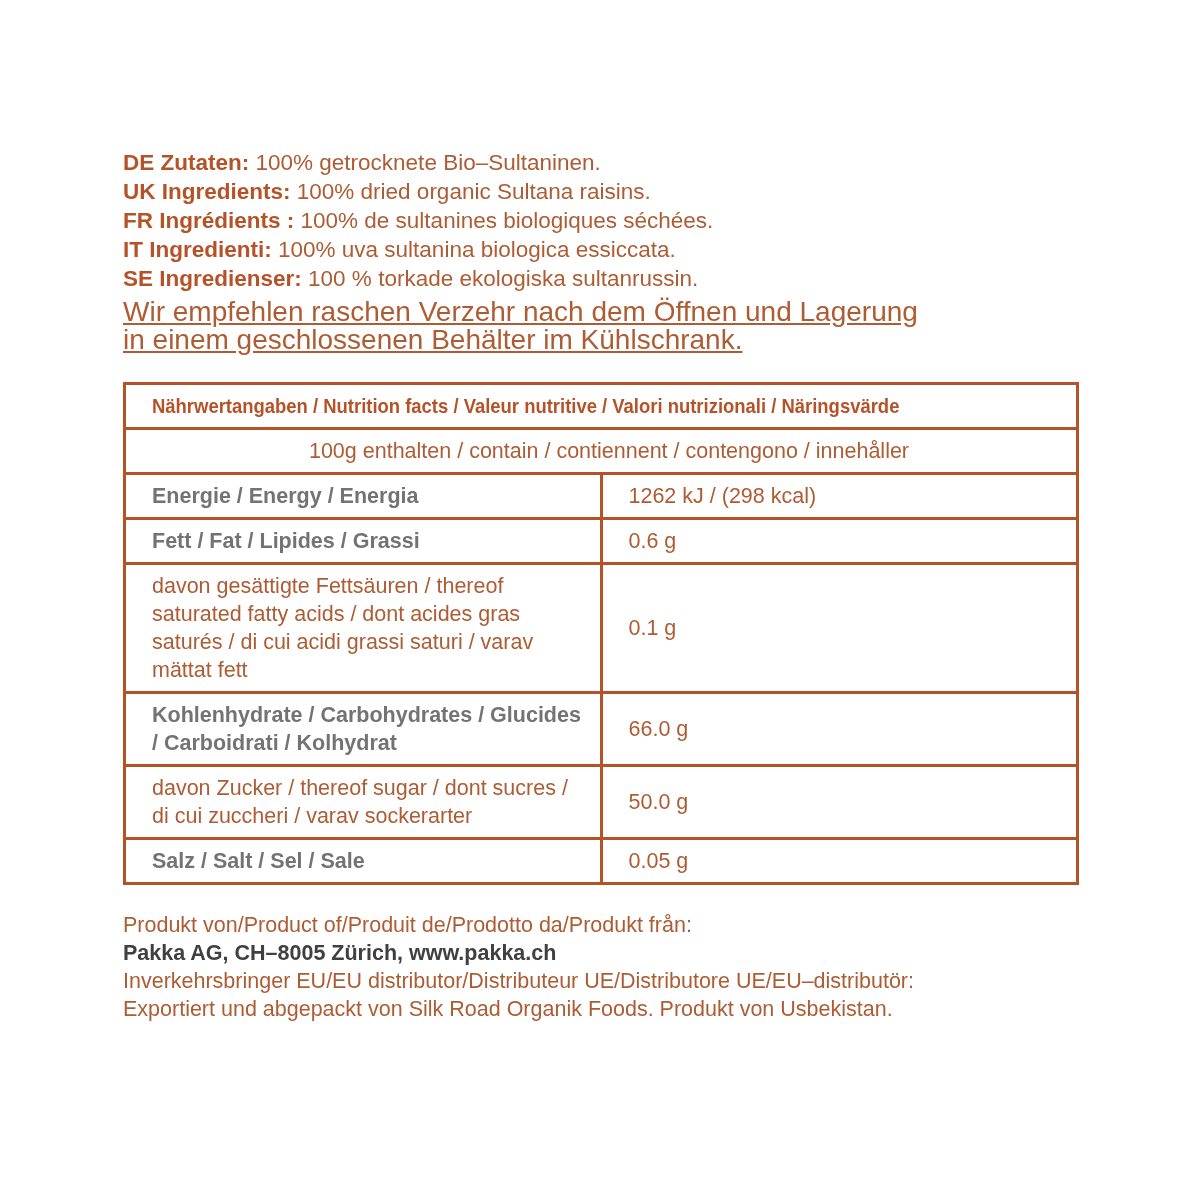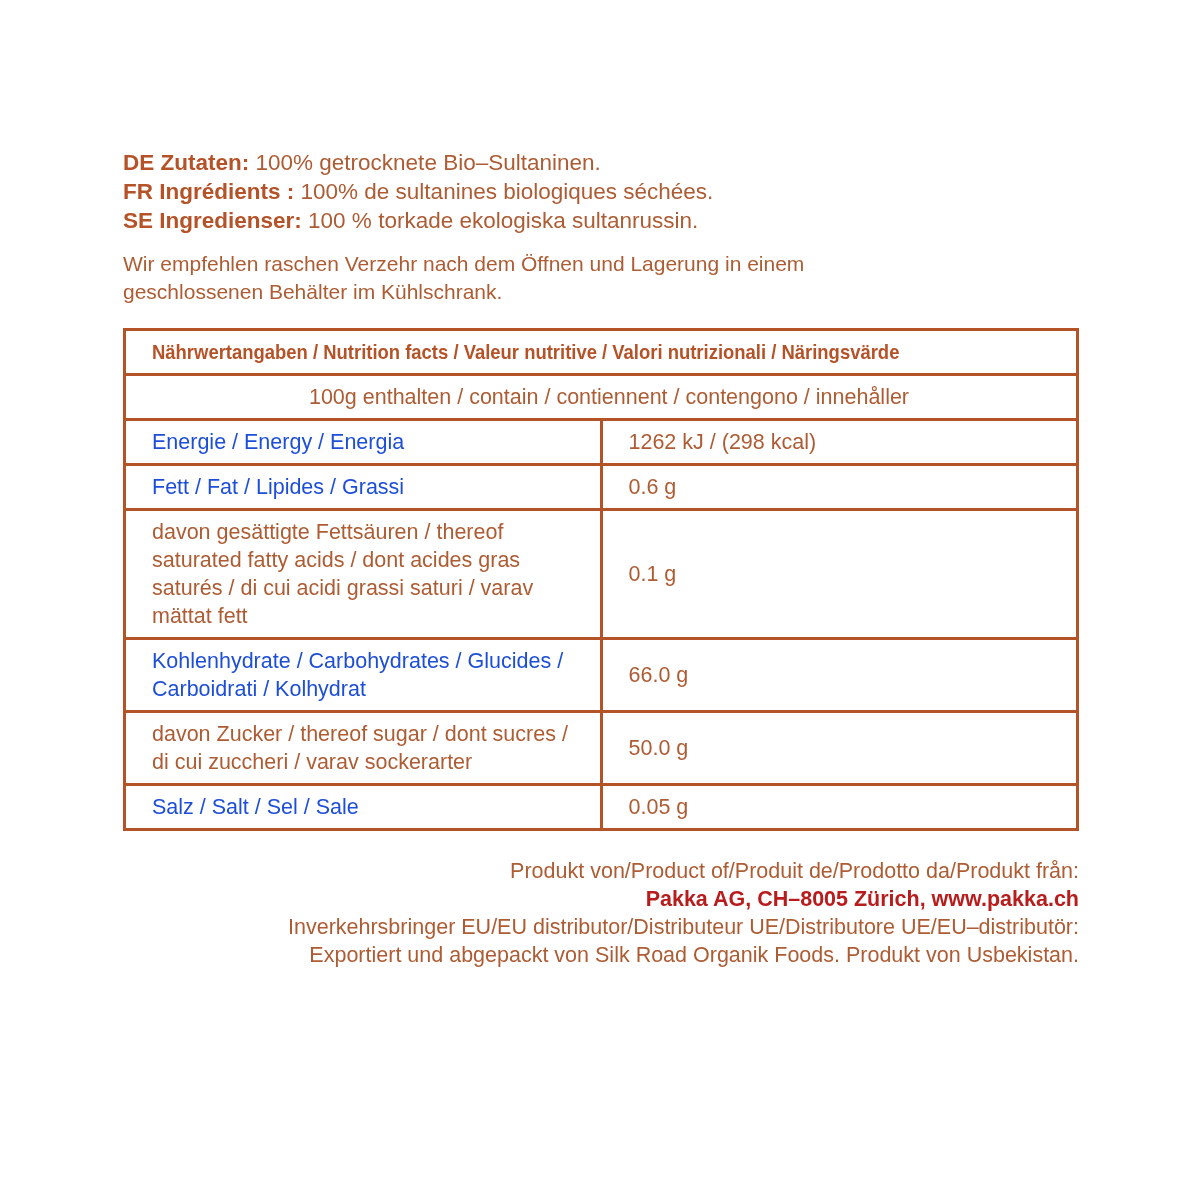--- a/index.html
+++ b/index.html
@@ -26,24 +26,25 @@
   .ingredients {
     font-size: 22.5px;
     line-height: 29px;
   }
   .ing-line .lbl {
     font-weight: bold;
     color: #b65227;
   }
   
   .storage {
-    margin-top: 15px;
-    font-size: 21px;
+    margin-top: 5px;
+    font-size: 28px;
     line-height: 28px;
     max-width: 810px;
+    text-decoration: underline;
   }
   
   table.nutrition {
     margin-top: 22px;
     width: 956px;
     border-collapse: collapse;
     table-layout: fixed;
     color: #ad5c33;
   }
   table.nutrition, table.nutrition td {
@@ -66,52 +67,60 @@
     font-size: 20.5px;
     transform: scaleX(0.90);
     transform-origin: 0 50%;
   }
   td.t-sub {
     text-align: center;
     padding-left: 10px;
     margin-top: 16px;
   }
   tr.b td.label-cell {
-    font-weight: normal;
-    color: #1d4ed8;
+    font-weight: bold;
+    color: #737373;
   }
   td.label-cell { width: 697px; }
   td.value-cell { width: 253px; }
   tr.h1 td { height: 28px; }       
   
   .producer {
     margin-top: 26px;
     font-size: 21.5px;
     line-height: 28px;
   }
-  .producer .line { white-space: nowrap; text-align: right; }
+  .producer .line { white-space: nowrap; }
   .producer .bold {
     font-weight: bold;
-    color: #b91c1c;
+    color: #404040;
   }
 </style>
 </head>
 <body>
 
 <div class="page">
   <div class="content">
 
     <div class="ingredients">
       <div class="ing-line">
         <span class="lbl">DE Zutaten:</span>
         <span>100% getrocknete Bio–Sultaninen.</span>
       </div>
       <div class="ing-line">
+        <span class="lbl">UK Ingredients:</span>
+        <span>100% dried organic Sultana raisins.</span>
+      </div>
+      <div class="ing-line">
         <span class="lbl">FR Ingrédients :</span>
         <span>100% de sultanines biologiques séchées.</span>
+      </div>
+      <div class="ing-line">
+        <span class="lbl">IT Ingredienti:</span>
+        <span>100% uva sultanina biologica essiccata.</span>
       </div>
       <div class="ing-line">
         <span class="lbl">SE Ingredienser:</span>
         <span>100 % torkade ekologiska sultanrussin.</span>
       </div>
     </div>
 
     <p class="storage">Wir empfehlen raschen Verzehr nach dem Öffnen und Lagerung in einem geschlossenen Behälter im Kühlschrank.</p>
 
     <table class="nutrition">

